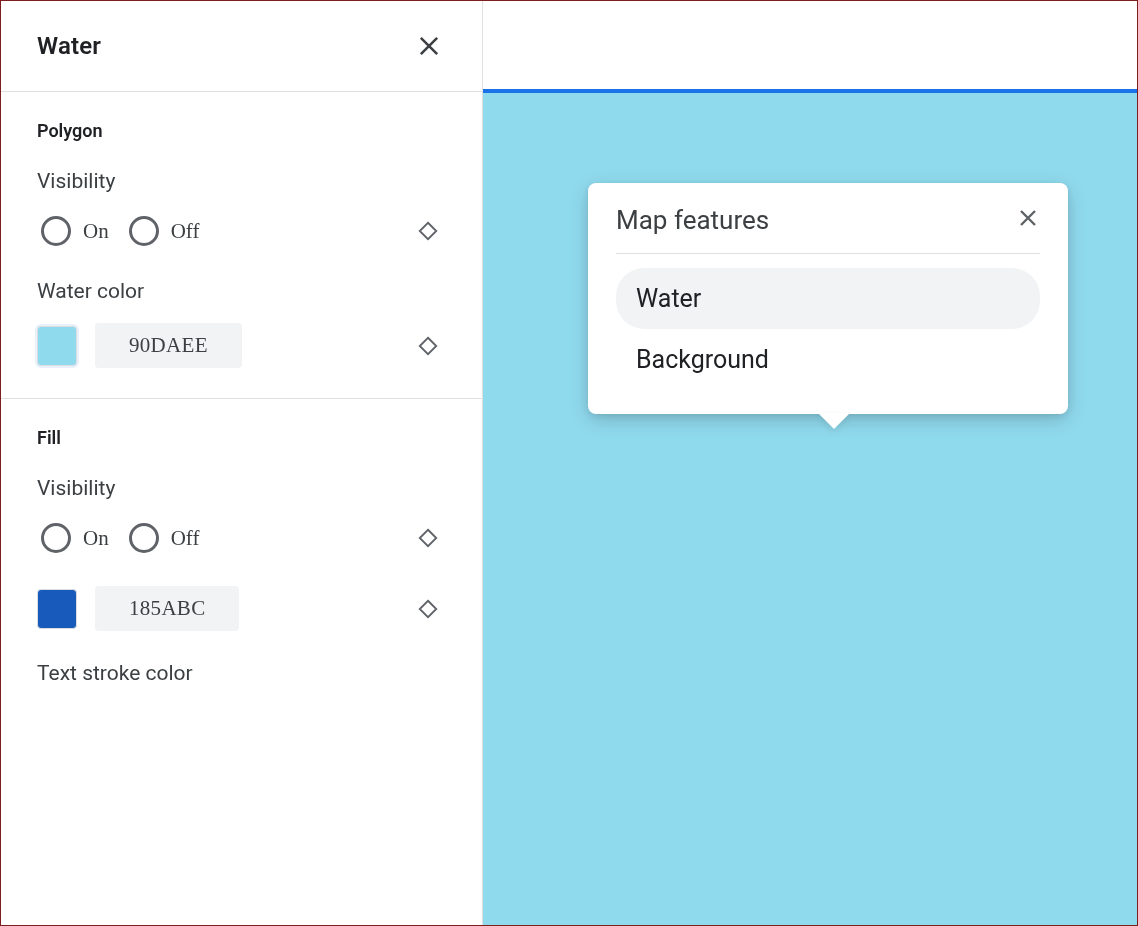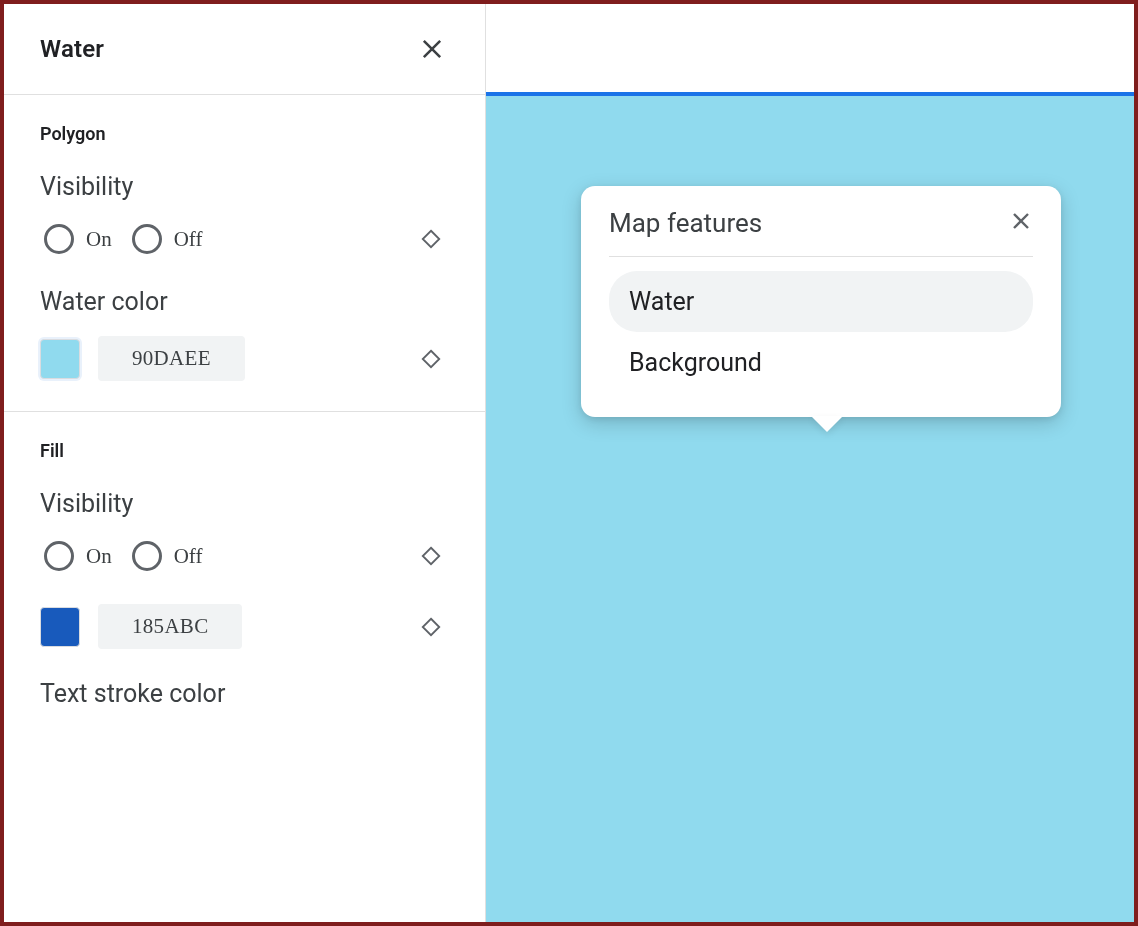--- a/index.html
+++ b/index.html
@@ -7,21 +7,21 @@
     width: 1138px;
     height: 926px;
     font-family: 'Google Sans', Roboto, Arial, sans-serif;
     background: #fff;
     overflow: hidden;
   }
   .app {
     display: flex;
     width: 100%;
     height: 100%;
-    border: 4px solid #7f1d1d;
+    border: 1px solid #7f1d1d;
   }
   
   .sidebar {
     width: 482px;
     height: 100%;
     background: #fff;
     display: flex;
     flex-direction: column;
     border-right: 1px solid #e0e0e0;
   }
@@ -54,21 +54,21 @@
     border-bottom: 1px solid #e0e0e0;
   }
   .section:last-of-type { border-bottom: none; }
   .section-heading {
     font-size: 18px;
     font-weight: 600;
     color: #202124;
     margin-bottom: 28px;
   }
   .prop-label {
-    font-size: 25px;
+    font-size: 21px;
     font-weight: 400;
     color: #3c4043;
     margin-bottom: 20px;
   }
   .prop-row {
     display: flex;
     align-items: center;
     justify-content: space-between;
     margin-bottom: 30px;
   }
@@ -121,25 +121,25 @@
     background: #fff;
     border-bottom: 4px solid #1a73e8;
   }
   .water-area {
     flex: 1;
     position: relative;
   }
   
   .popup {
     position: absolute;
-    left: 95px;
+    left: 105px;
     top: 90px;
     width: 480px;
     background: #fff;
-    border-radius: 14px;
+    border-radius: 8px;
     box-shadow: 0 6px 20px rgba(0,0,0,0.18), 0 2px 6px rgba(0,0,0,0.08);
     padding: 22px 28px 24px 28px;
   }
   .popup::after {
     content: "";
     position: absolute;
     left: 48%;
     bottom: -15px;
     width: 0; height: 0;
     border-left: 16px solid transparent;

